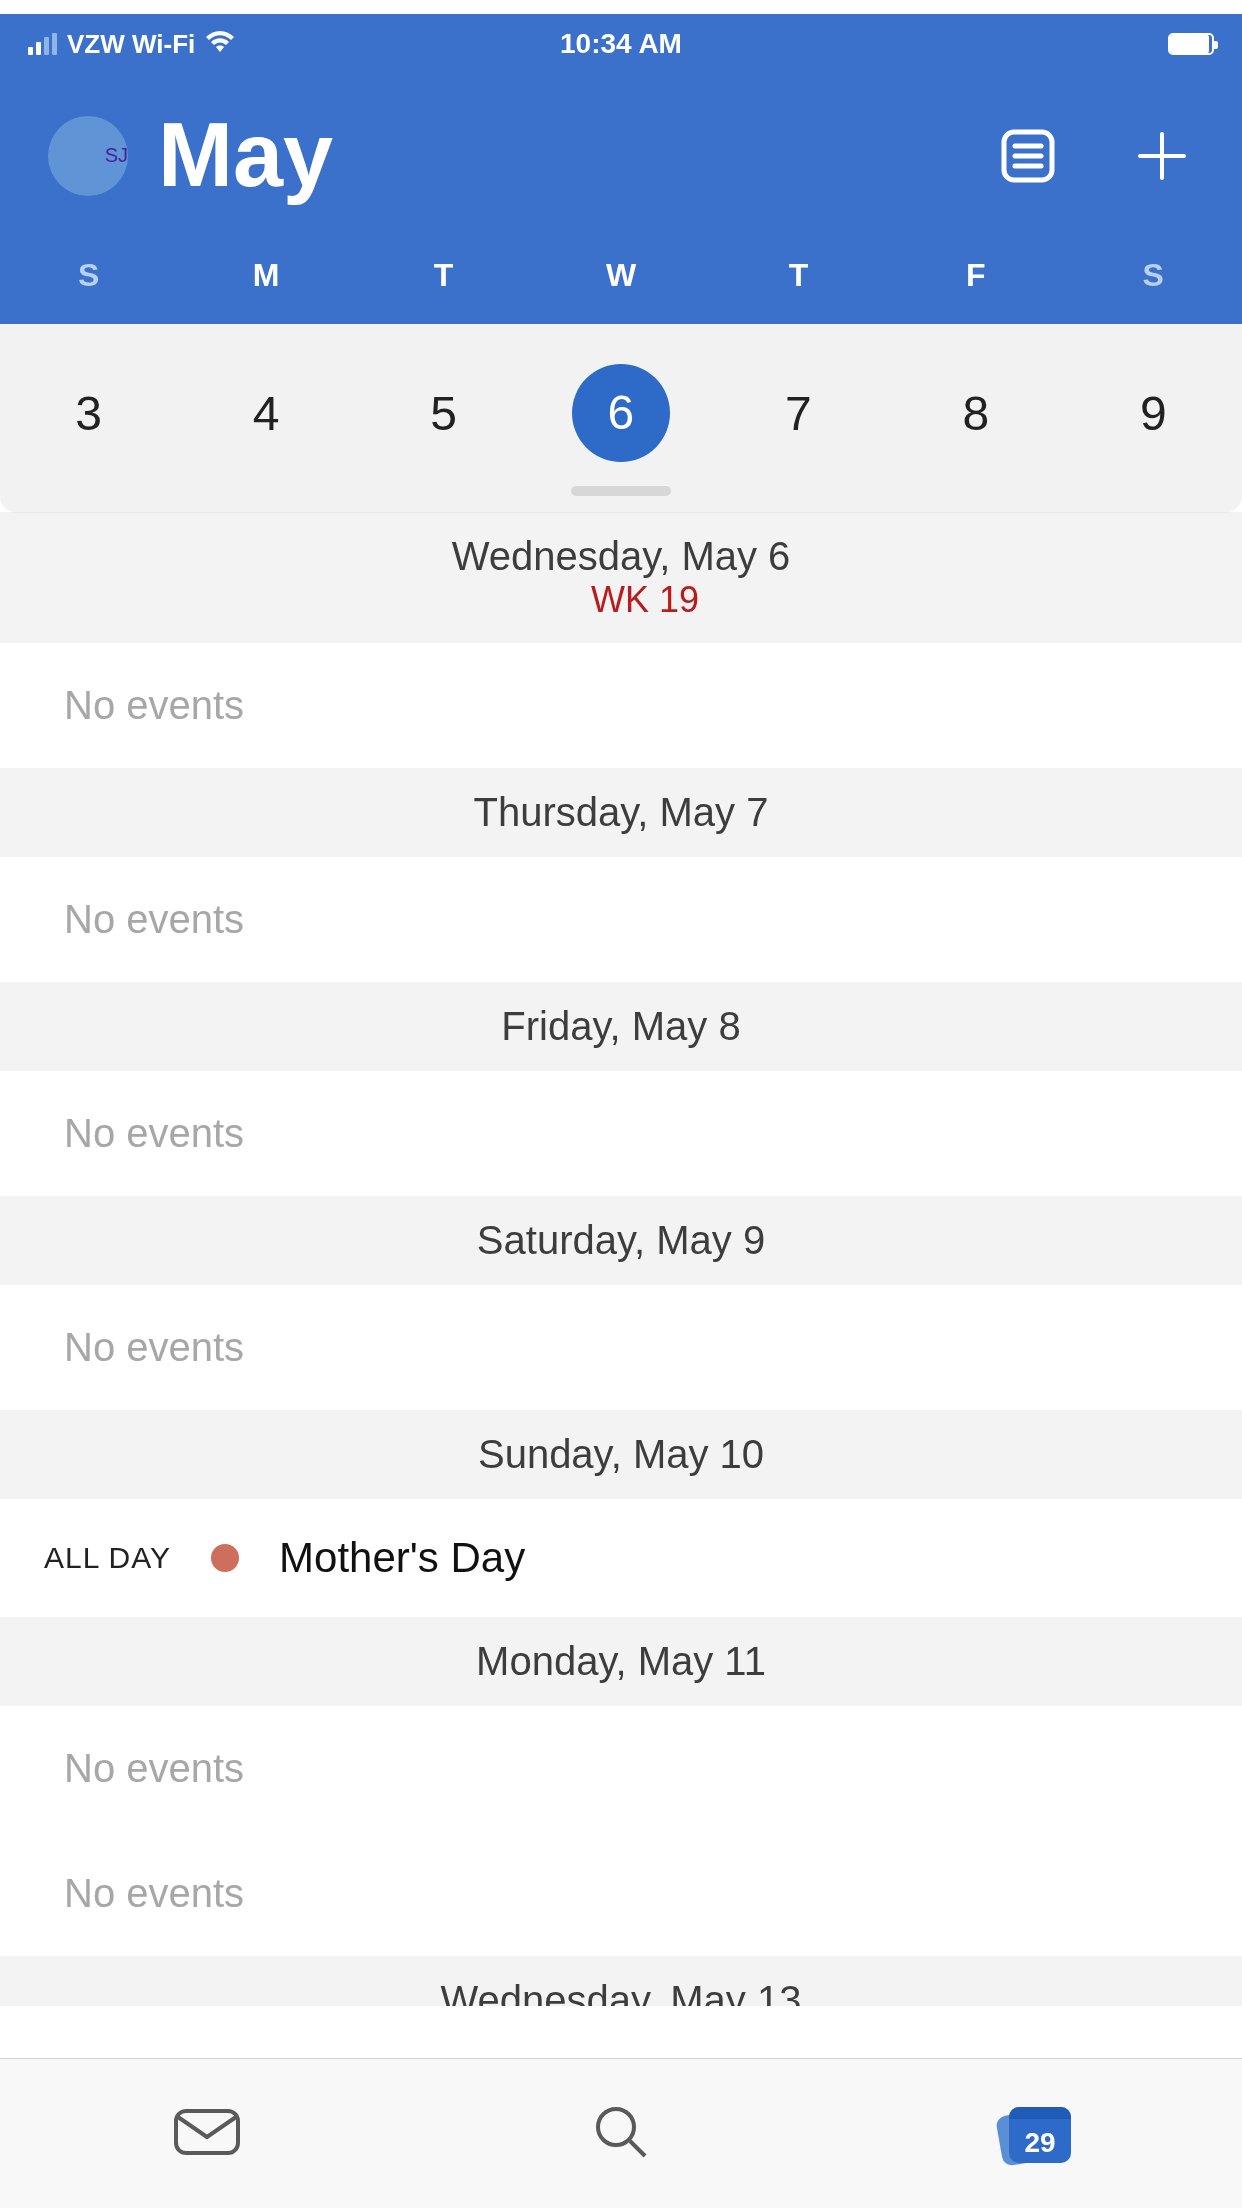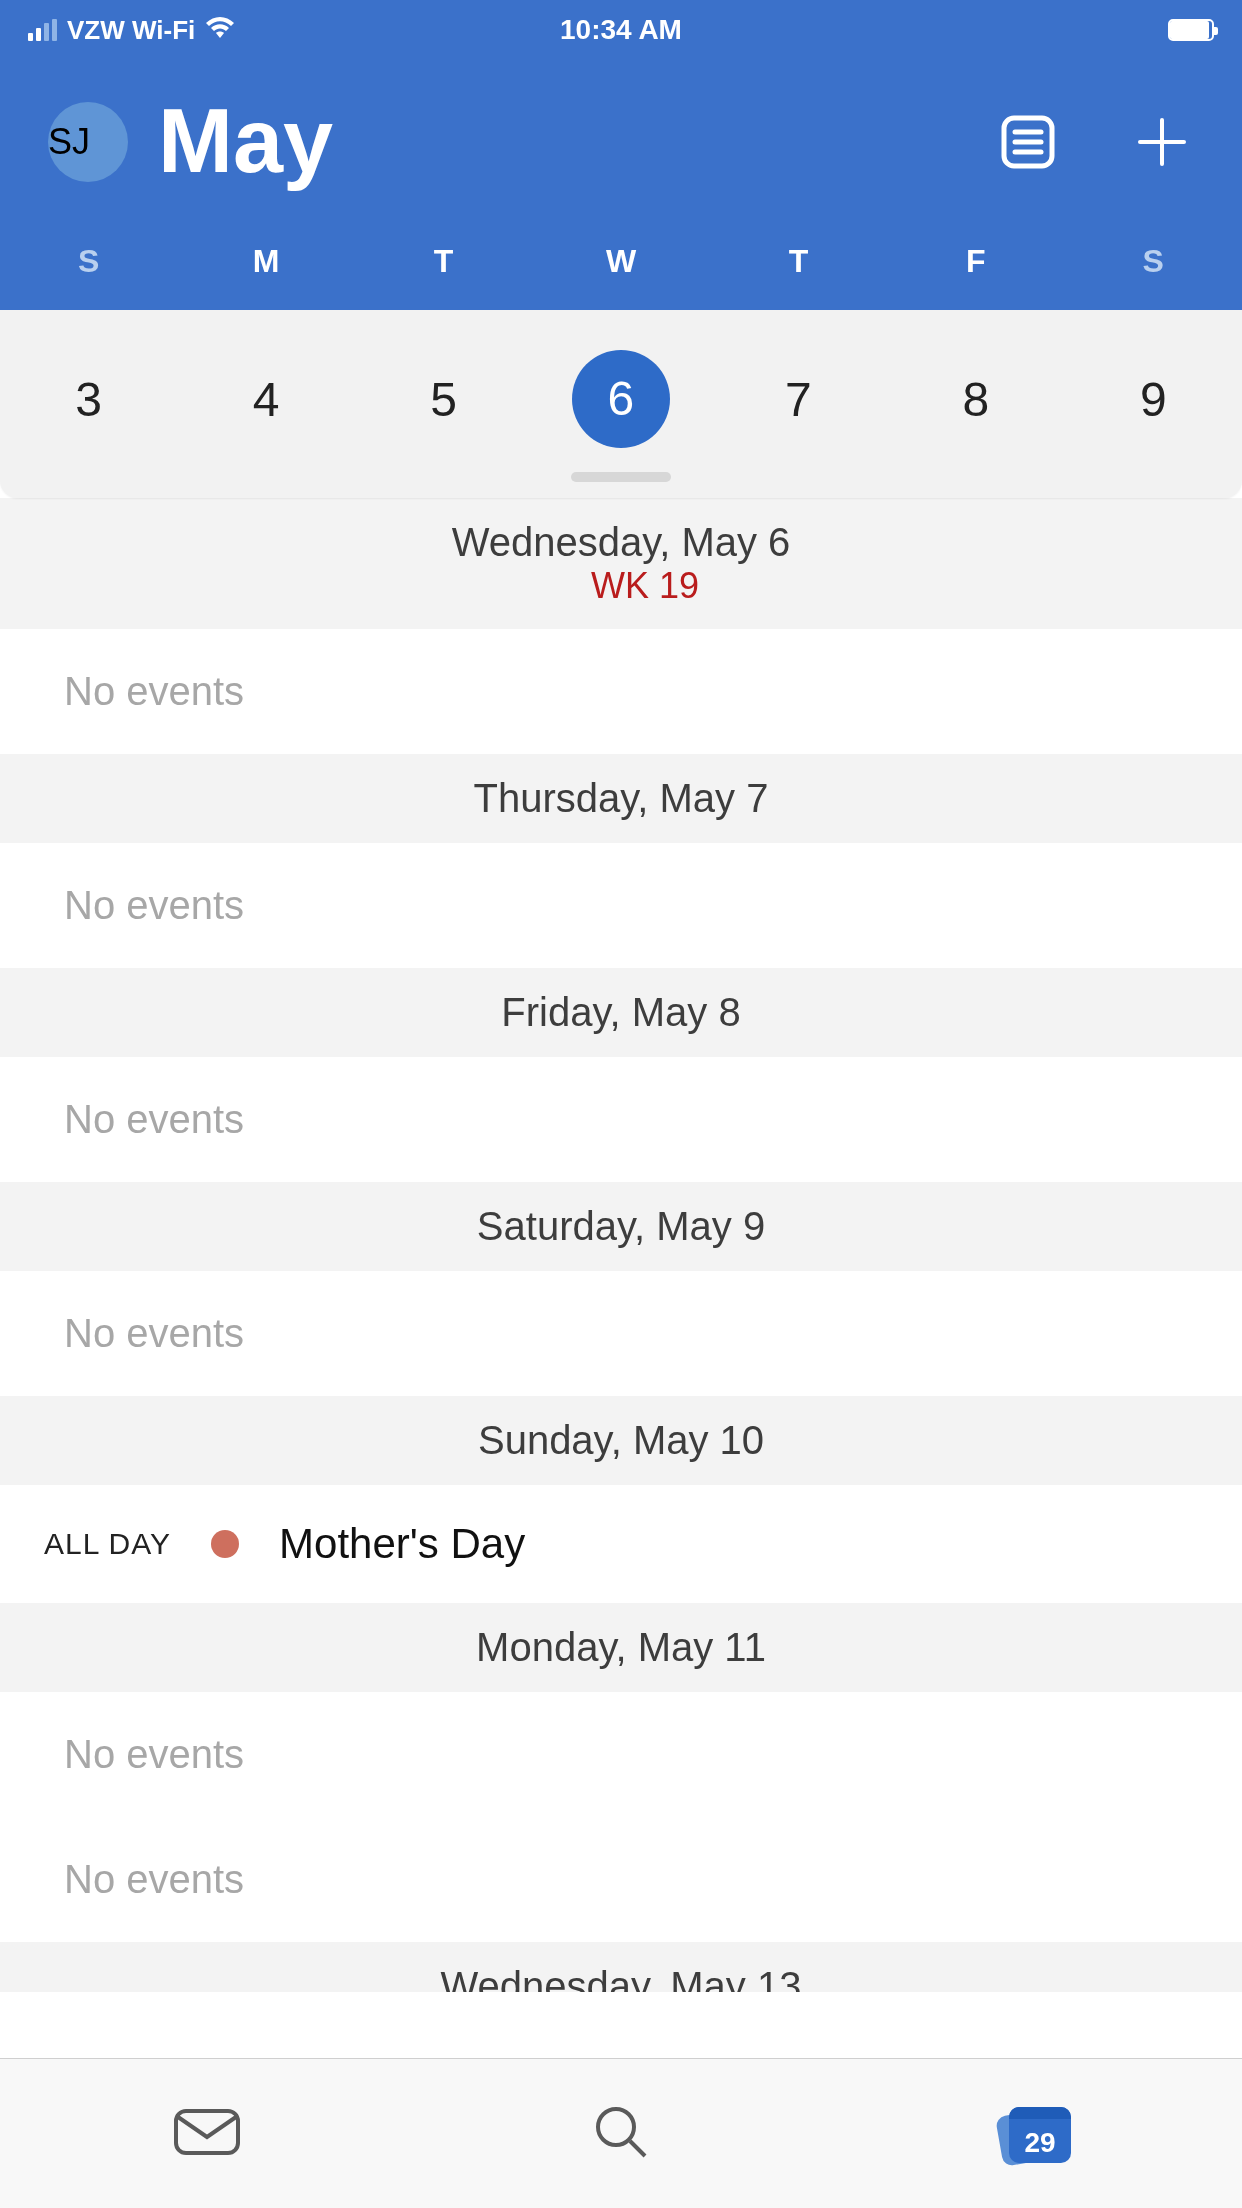--- a/index.html
+++ b/index.html
@@ -15,20 +15,21 @@
   color: #fff;
 }
 .status-bar {
   height: 60px;
   display: flex;
   align-items: center;
   justify-content: space-between;
   padding: 0 28px;
   font-size: 26px;
   font-weight: 600;
+  margin-top: 14px;
 }
 .status-left { display: flex; align-items: center; gap: 10px; }
 .sig-bars { display: flex; align-items: flex-end; gap: 3px; height: 22px; }
 .sig-bars span { width: 5px; background: #8fb4e6; border-radius: 1px; }
 .sig-bars span.on { background: #fff; }
 .sig-bars span:nth-child(1){height:8px}
 .sig-bars span:nth-child(2){height:13px}
 .sig-bars span:nth-child(3){height:18px}
 .sig-bars span:nth-child(4){height:22px}
 .wifi-glyph { font-size: 28px; }
@@ -44,22 +45,22 @@
 }
 .battery-fill { background:#fff; height:100%; width: 92%; border-radius:2px; }
 
 .title-row {
   display: flex; align-items: center; padding: 30px 48px 50px 48px;
   gap: 30px;
 }
 .avatar-circle {
   width: 80px; height: 80px; border-radius: 50%;
   background: #5f95d6;
-  display: flex; align-items:center; justify-content:flex-start;
-  font-size: 36px; color: #000000; font-weight: 500;
+  display: flex; align-items:center; justify-content:flex-end;
+  font-size: 20px; color: #4c1d95; font-weight: 500;
 }
 .month-title { font-size: 90px; font-weight: 700; }
 .title-spacer { flex: 1; }
 .header-icon { width: 64px; height: 64px; display:flex; align-items:center; justify-content:center; margin-left: 40px; }
 
 .weekday-row { display: flex; padding-bottom: 30px; }
 .weekday-row .wd {
   flex: 1; text-align: center; font-size: 32px; font-weight: 700;
   color: #fff;
 }

